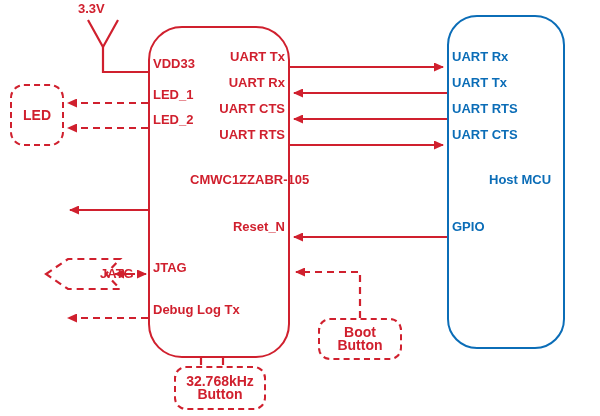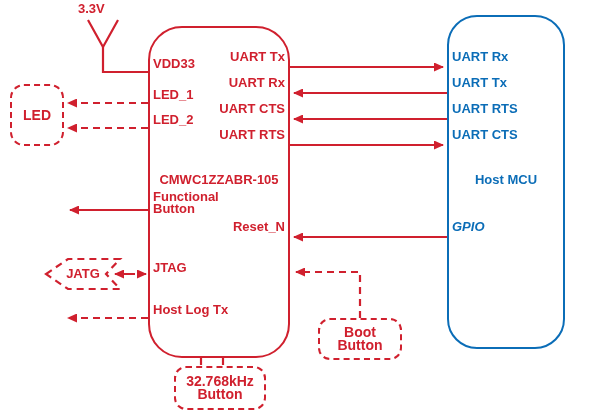--- a/index.html
+++ b/index.html
@@ -5,21 +5,21 @@
   html,body{margin:0;padding:0;background:#ffffff;}
   #canvas{
     position:relative;width:600px;height:416px;background:#ffffff;overflow:hidden;
     font-family:"Liberation Sans", sans-serif;
   }
   .lbl{
     position:absolute;font-size:13px;font-weight:bold;color:#d0202e;
     white-space:nowrap;line-height:12px;
   }
   .lbl.blue{color:#0b6db7;}
-  .lbl.center{text-align:center;}
+  .lbl.center{text-align:left;padding-left:42px;}
   .wrap{white-space:normal;}
   .block{position:absolute;box-sizing:border-box;background:#ffffff;}
   #module-block{
     left:148px;top:26px;width:142px;height:332px;
     border:2.5px solid #d0202e;border-radius:34px;
   }
   #host-block{
     left:447px;top:15px;width:118px;height:334px;
     border:2.5px solid #0b6db7;border-radius:30px;
   }
@@ -94,32 +94,31 @@
   </div>
 
   <div class="lbl" style="left:78px;top:3px;">3.3V</div>
 
   <div class="lbl" style="left:153px;top:58px;">VDD33</div>
   <div class="lbl" style="left:153px;top:89px;">LED_1</div>
   <div class="lbl" style="left:153px;top:114px;">LED_2</div>
 
   <div class="lbl center" style="left:148px;top:174px;width:142px;">CMWC1ZZABR-105</div>
 
-  <div class="lbl wrap" style="left:153px;top:191px;width:62px;">Functional Button</div>
   <div class="lbl" style="left:153px;top:262px;">JTAG</div>
-  <div class="lbl" style="left:153px;top:304px;">Host Log Tx</div>
+  <div class="lbl" style="left:153px;top:304px;">Debug Log Tx</div>
 
   <div class="lbl" style="left:148px;top:51px;width:137px;text-align:right;">UART Tx</div>
   <div class="lbl" style="left:148px;top:77px;width:137px;text-align:right;">UART Rx</div>
   <div class="lbl" style="left:148px;top:103px;width:137px;text-align:right;">UART CTS</div>
   <div class="lbl" style="left:148px;top:129px;width:137px;text-align:right;">UART RTS</div>
   <div class="lbl" style="left:148px;top:221px;width:137px;text-align:right;">Reset_N</div>
 
   <div class="lbl blue center" style="left:447px;top:174px;width:118px;">Host MCU</div>
   <div class="lbl blue" style="left:452px;top:51px;">UART Rx</div>
   <div class="lbl blue" style="left:452px;top:77px;">UART Tx</div>
   <div class="lbl blue" style="left:452px;top:103px;">UART RTS</div>
   <div class="lbl blue" style="left:452px;top:129px;">UART CTS</div>
-  <div class="lbl blue" style="left:452px;top:221px;font-style:italic;">GPIO</div>
+  <div class="lbl blue" style="left:452px;top:221px;">GPIO</div>
 
   <div class="lbl center" style="left:58px;top:268px;width:50px;">JATG</div>
 
 </div>
 
 </body></html>

